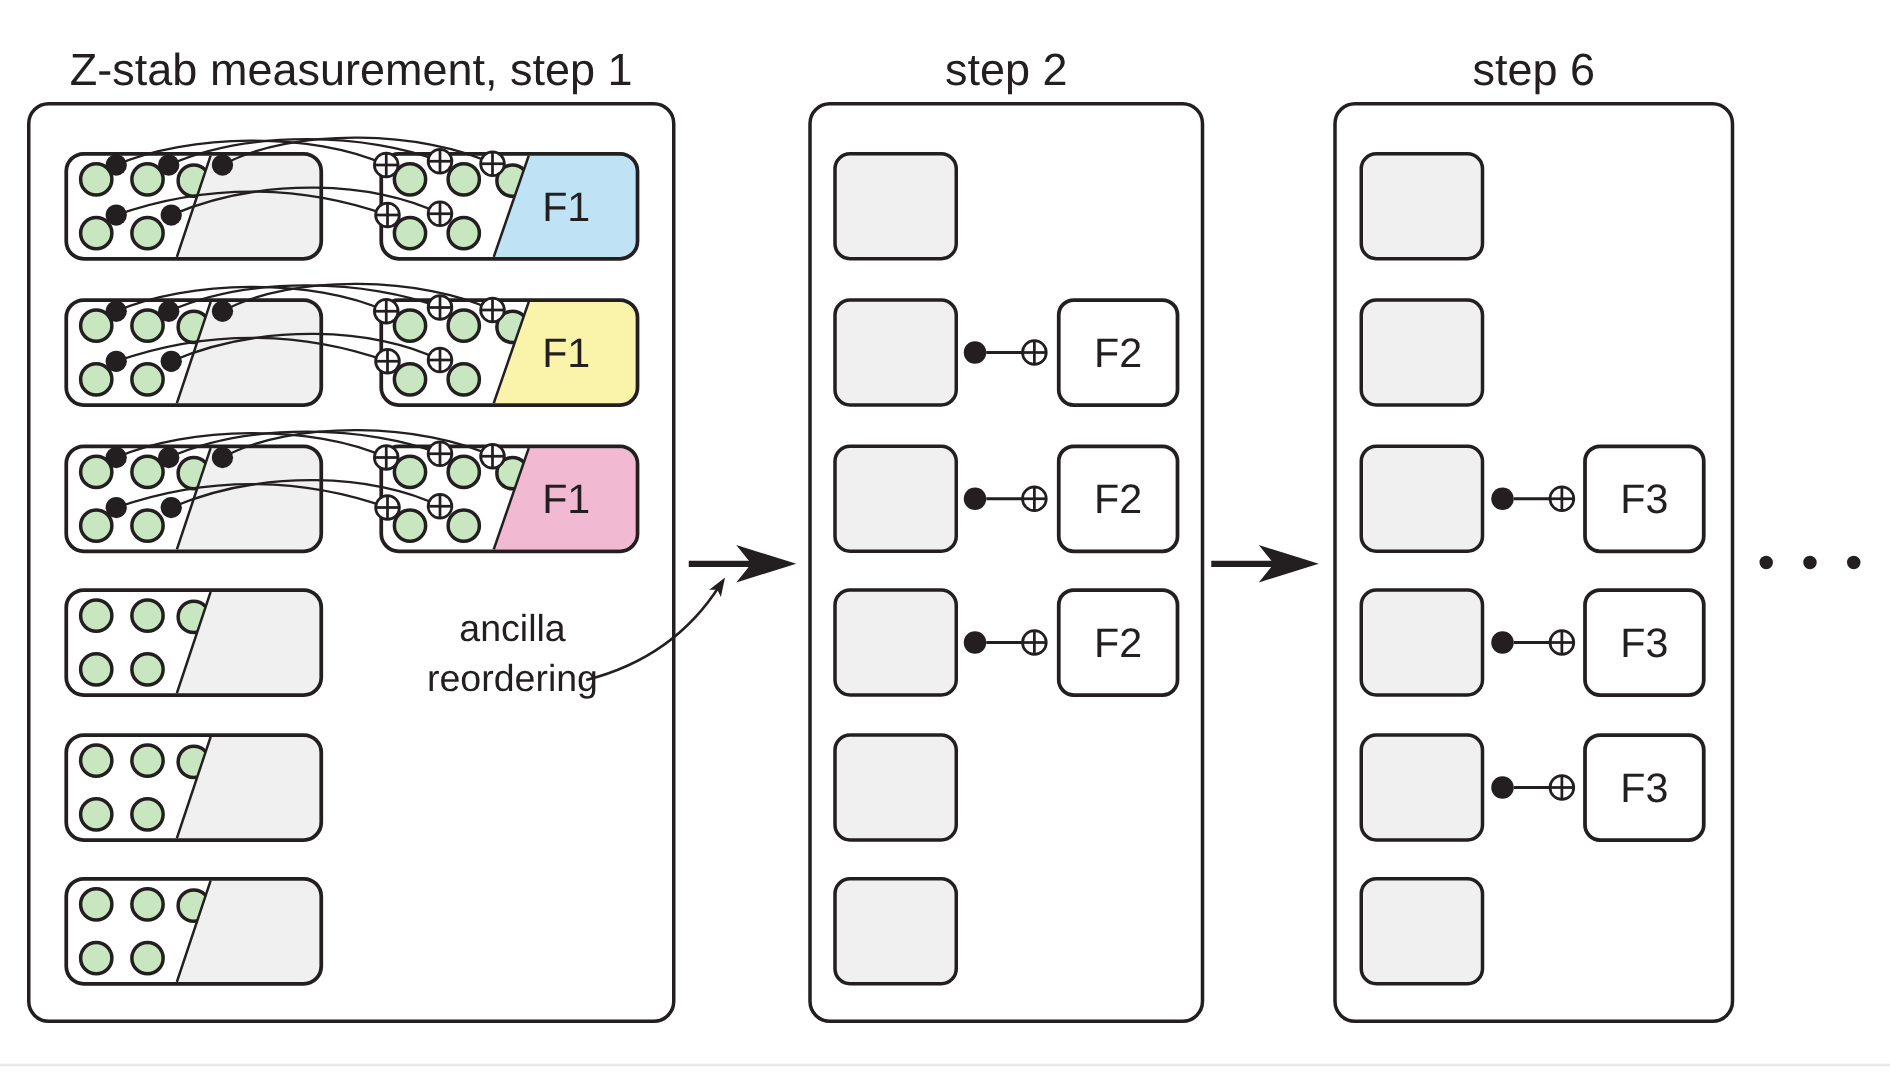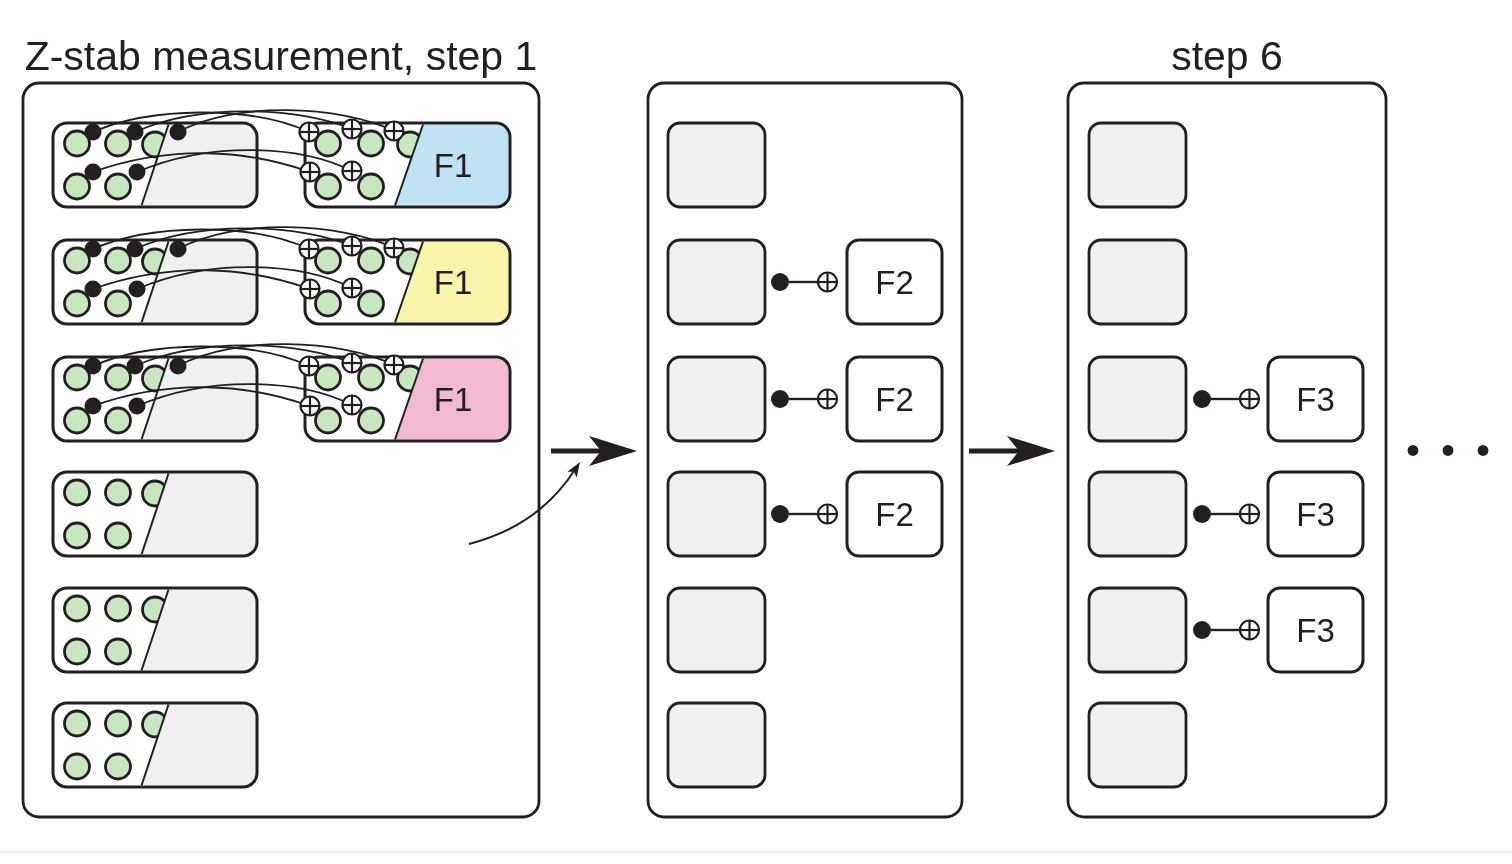--- a/index.html
+++ b/index.html
@@ -18,21 +18,21 @@
   .diag    {fill:none;stroke:var(--ink);stroke-width:2;}
   .qcircle {fill:var(--green);stroke:var(--ink);stroke-width:2.8;}
   .dot     {fill:var(--ink);}
   .oplus-c {fill:#ffffff;stroke:var(--ink);stroke-width:2.2;}
   .thin    {stroke:var(--ink);stroke-width:2.2;}
   .thin2   {stroke:var(--ink);stroke-width:2.4;}
   .curve   {fill:none;stroke:var(--ink);stroke-width:1.8;}
   .shaft   {stroke:var(--ink);stroke-width:5;}
   .flabel  {font-family:"Liberation Sans",sans-serif;font-size:33px;fill:var(--ink);text-anchor:middle;}
   
-  .ptitle{position:absolute;top:39px;font-size:41px;line-height:34px;text-align:center;white-space:nowrap;}
+  .ptitle{position:absolute;top:39px;font-size:36px;line-height:34px;text-align:center;white-space:nowrap;}
   #title-1{left:23px;width:516px;}
   #title-2{left:648px;width:314px;}
   #title-3{left:1068px;width:318px;}
   #annotation{position:absolute;left:300px;top:484px;width:220px;font-size:30px;line-height:40px;text-align:center;}
   #annotation span{display:block;}
   #ellipsis{position:absolute;left:1406px;top:433px;font-size:40px;line-height:34px;letter-spacing:21px;white-space:nowrap;}
   #page-edge{position:absolute;left:0;top:851px;width:1512px;height:2px;background:var(--edge);}
 </style>
 </head>
 <body>
@@ -199,21 +199,24 @@
 
     <use href="#bigarrow" x="551" y="451"></use>
     <use href="#bigarrow" x="969" y="451"></use>
     <g>
       <path class="curve" d="M469,544 C516,532 552,506 576,468" style="stroke-width:2"></path>
       <path class="dot" d="M580,462 L576.7,477.6 L573.9,471.8 L567.4,471.8 Z"></path>
     </g>
   </svg>
 
   <div id="title-1" class="ptitle">Z-stab measurement, step 1</div>
+  <div id="title-2" class="ptitle">step 2</div>
   <div id="title-3" class="ptitle">step 6</div>
 
   <div id="annotation">
+    <span>ancilla</span>
+    <span>reordering</span>
   </div>
 
   <div id="ellipsis">•••</div>
 
   <div id="page-edge"></div>
 </div>
 
 </body></html>

